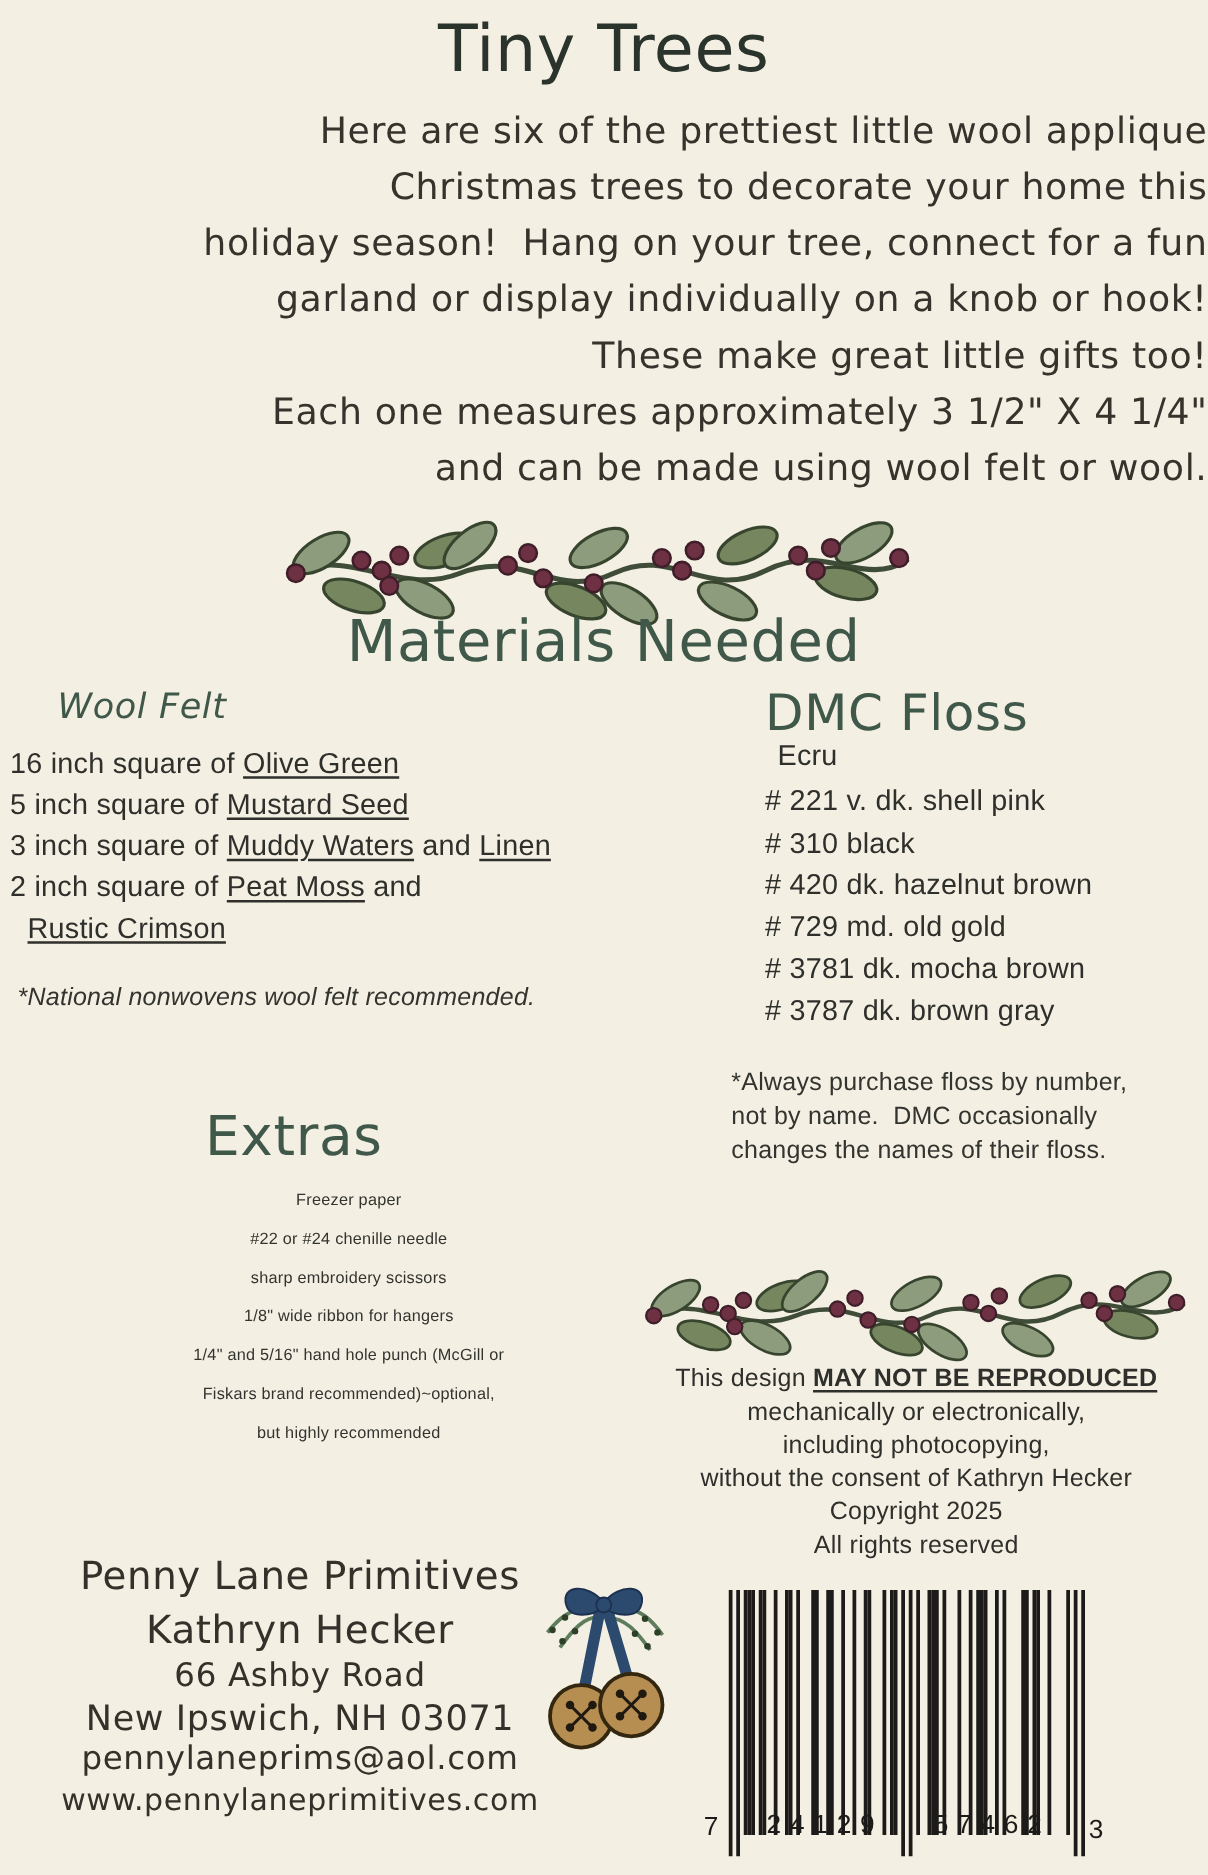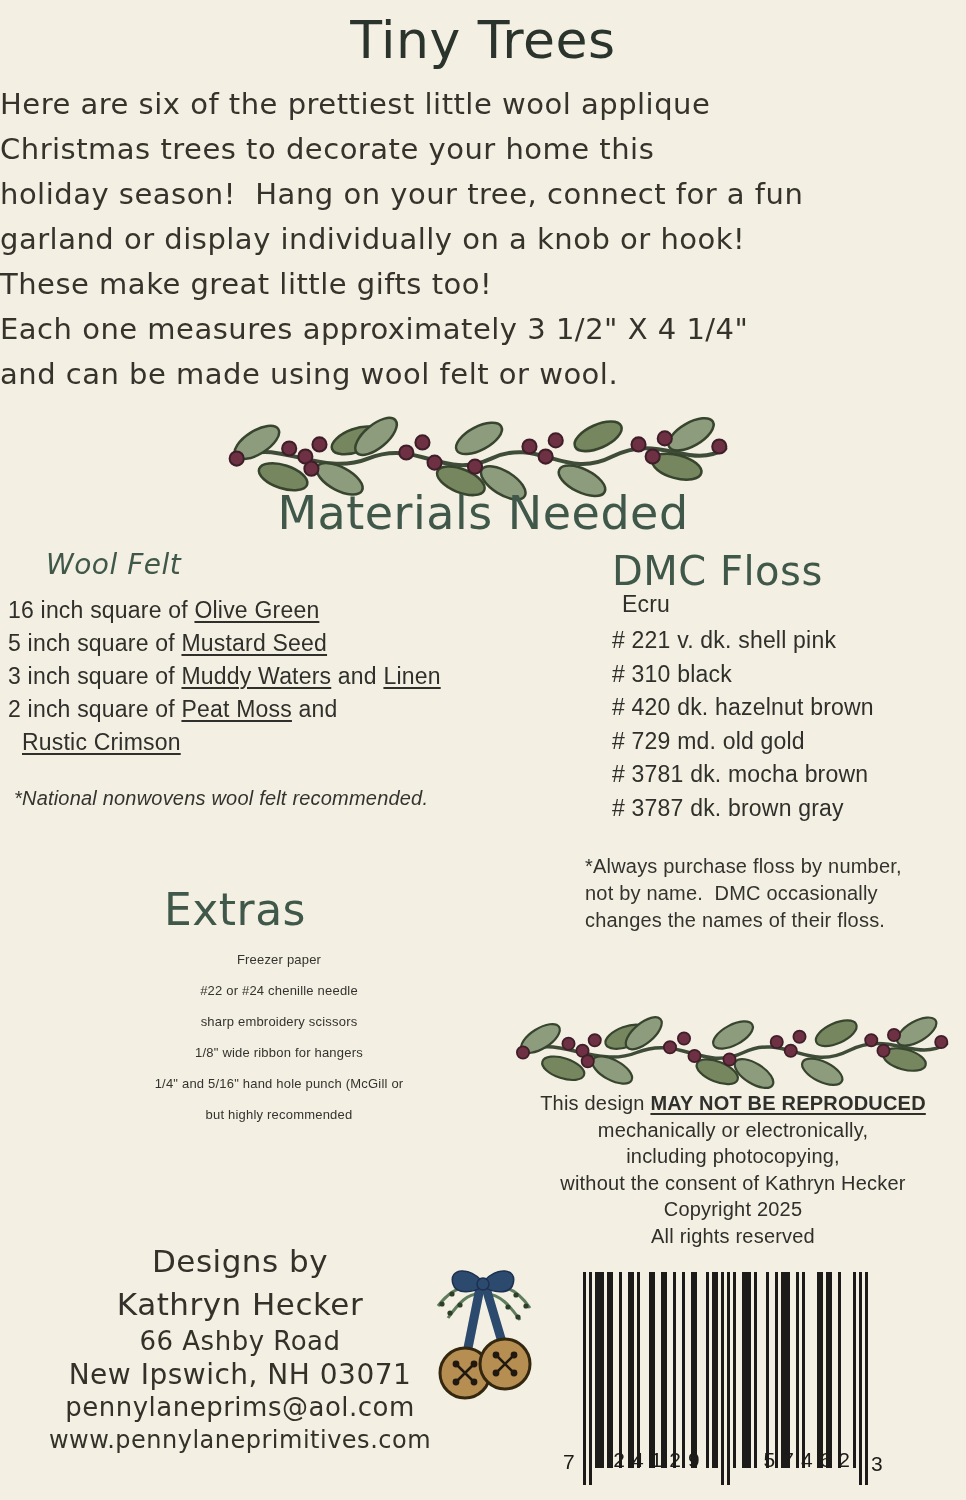--- a/index.html
+++ b/index.html
@@ -16,21 +16,21 @@
   .print { font-family:"Liberation Sans", sans-serif; letter-spacing:.2px; }
   .green { color:#40584a; }
   .pre { white-space:pre-wrap; }
 
   .page-title {
     left:0; top:10px; width:100%;
     font-size:52px; color:#2a332c; text-align:center;
   }
   .intro {
     left:0; top:82px; width:100%;
-    font-size:29px; line-height:45px; color:#35332c; text-align:left;
+    font-size:29px; line-height:45px; color:#35332c; text-align:right;
   }
 
   .vine1 { left:226px; top:398px; width:506px; height:105px; }
   .vine2 { left:514px; top:1000px; width:438px; height:91px; }
 
   .materials-heading {
     left:0; top:486px; width:100%;
     font-size:46px; text-align:center;
   }
   .woolfelt-heading { left:46px; top:548px; font-size:28px;font-style:italic; }
@@ -62,21 +62,21 @@
 
   .bells { left:428px; top:1260px; width:112px; height:150px; }
 
   .barcode { left:583px; top:1272px; width:285px; height:226px; }
   .barcode .bars { position:absolute; left:0; top:0; width:285px; height:213px; }
   .barcode .bar { position:absolute; top:0; width:3px; background:#1c1b19; }
   .bc-digit { position:absolute; font-size:21px; color:#1c1b19; font-family:"Liberation Sans",sans-serif; }
   .bc-left  { left:-20px; top:178px; }
   .bc-right { left:288px; top:180px; }
   .bc-g1 { left:16px;  top:176px; width:122px; text-align:center; letter-spacing:7px; }
-  .bc-g2 { left:152px; top:176px; width:122px; text-align:right; letter-spacing:7px; }
+  .bc-g2 { left:164px; top:176px; width:122px; text-align:left; letter-spacing:7px; }
 </style>
 </head>
 <body>
 
 <div class="abs page-title hand">Tiny Trees</div>
 
 <div class="abs intro hand">
   <div class="pre">Here are six of the prettiest little wool applique</div>
   <div class="pre">Christmas trees to decorate your home this</div>
   <div class="pre">holiday season!  Hang on your tree, connect for a fun</div>
@@ -150,20 +150,21 @@
   <div class="pre">changes the names of their floss.</div>
 </div>
 
 <div class="abs extras-heading hand green">Extras</div>
 <div class="abs extras-list print">
   <div>Freezer paper</div>
   <div>#22 or #24 chenille needle</div>
   <div>sharp embroidery scissors</div>
   <div>1/8" wide ribbon for hangers</div>
   <div>1/4" and 5/16" hand hole punch (McGill or</div>
+  <div>Fiskars brand recommended)~optional,</div>
   <div>but highly recommended</div>
 </div>
 
 <svg class="abs vine2" viewBox="0 0 500 104" aria-hidden="true">
   <use href="#vinecopy"></use>
   <path d="M6,64 C45,34 90,80 140,60 C190,40 215,82 262,60 C309,38 335,82 382,58 C429,34 458,72 494,50" stroke="#3e4c38" stroke-width="4" fill="none" stroke-linecap="round"></path>
   <g stroke="#37452e" stroke-width="2.5">
     <ellipse rx="25" ry="11.5" fill="#8e9c7e" transform="translate(30,44) rotate(-32)"></ellipse>
     <ellipse rx="25" ry="11.5" fill="#76865e" transform="translate(56,78) rotate(18)"></ellipse>
     <ellipse rx="25" ry="11.5" fill="#76865e" transform="translate(128,42) rotate(-20)"></ellipse>
@@ -200,21 +201,21 @@
 <div class="abs copyright print">
   <div><span>This design </span><span class="strong">MAY NOT BE REPRODUCED</span></div>
   <div>mechanically or electronically,</div>
   <div>including photocopying,</div>
   <div>without the consent of Kathryn Hecker</div>
   <div>Copyright 2025</div>
   <div>All rights reserved</div>
 </div>
 
 <div class="abs publisher hand">
-  <div class="pub-l2">Designs by</div>
+  <div class="pub-l1">Penny Lane Primitives</div>
   <div class="pub-l3">Kathryn Hecker</div>
   <div class="pub-l4">66 Ashby Road</div>
   <div class="pub-l5">New Ipswich, NH 03071</div>
   <div class="pub-l6">pennylaneprims@aol.com</div>
   <div class="pub-l7">www.pennylaneprimitives.com</div>
 </div>
 
 <svg class="abs bells" viewBox="0 0 112 150" aria-hidden="true">
   <g stroke="#5d7d5d" stroke-width="3" fill="none">
     <path d="M54,32 C38,22 24,28 10,46"></path>

